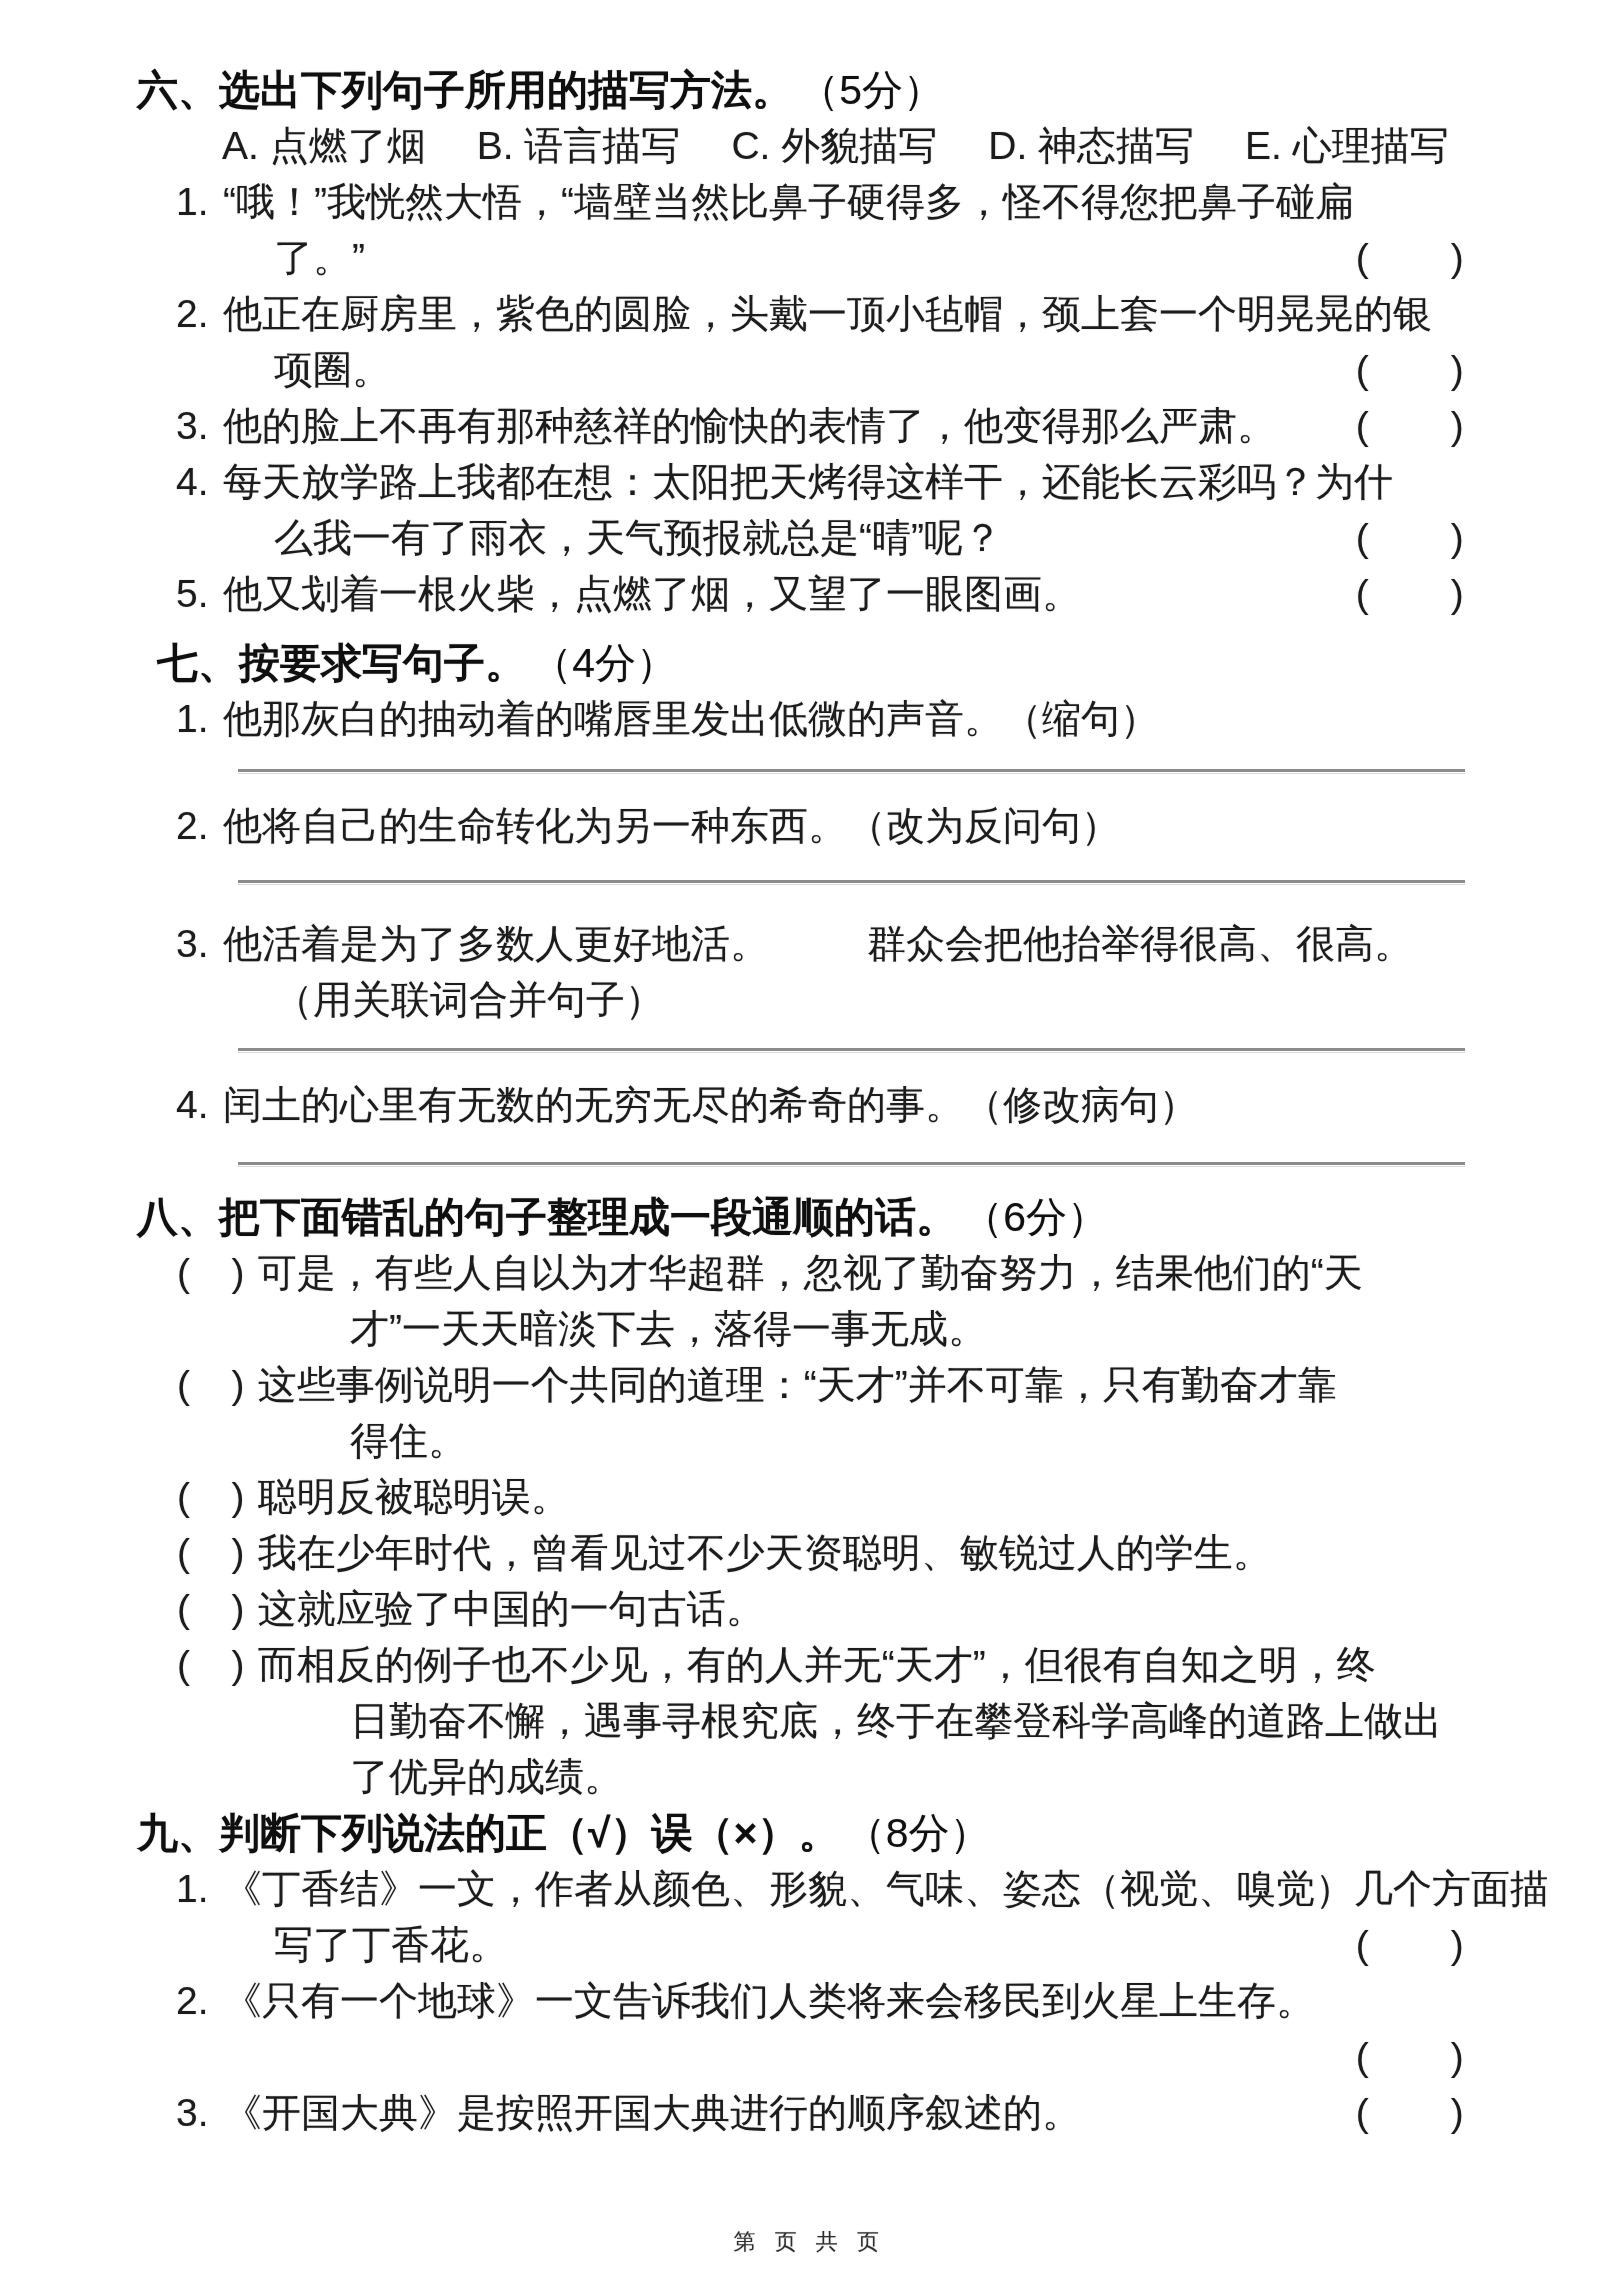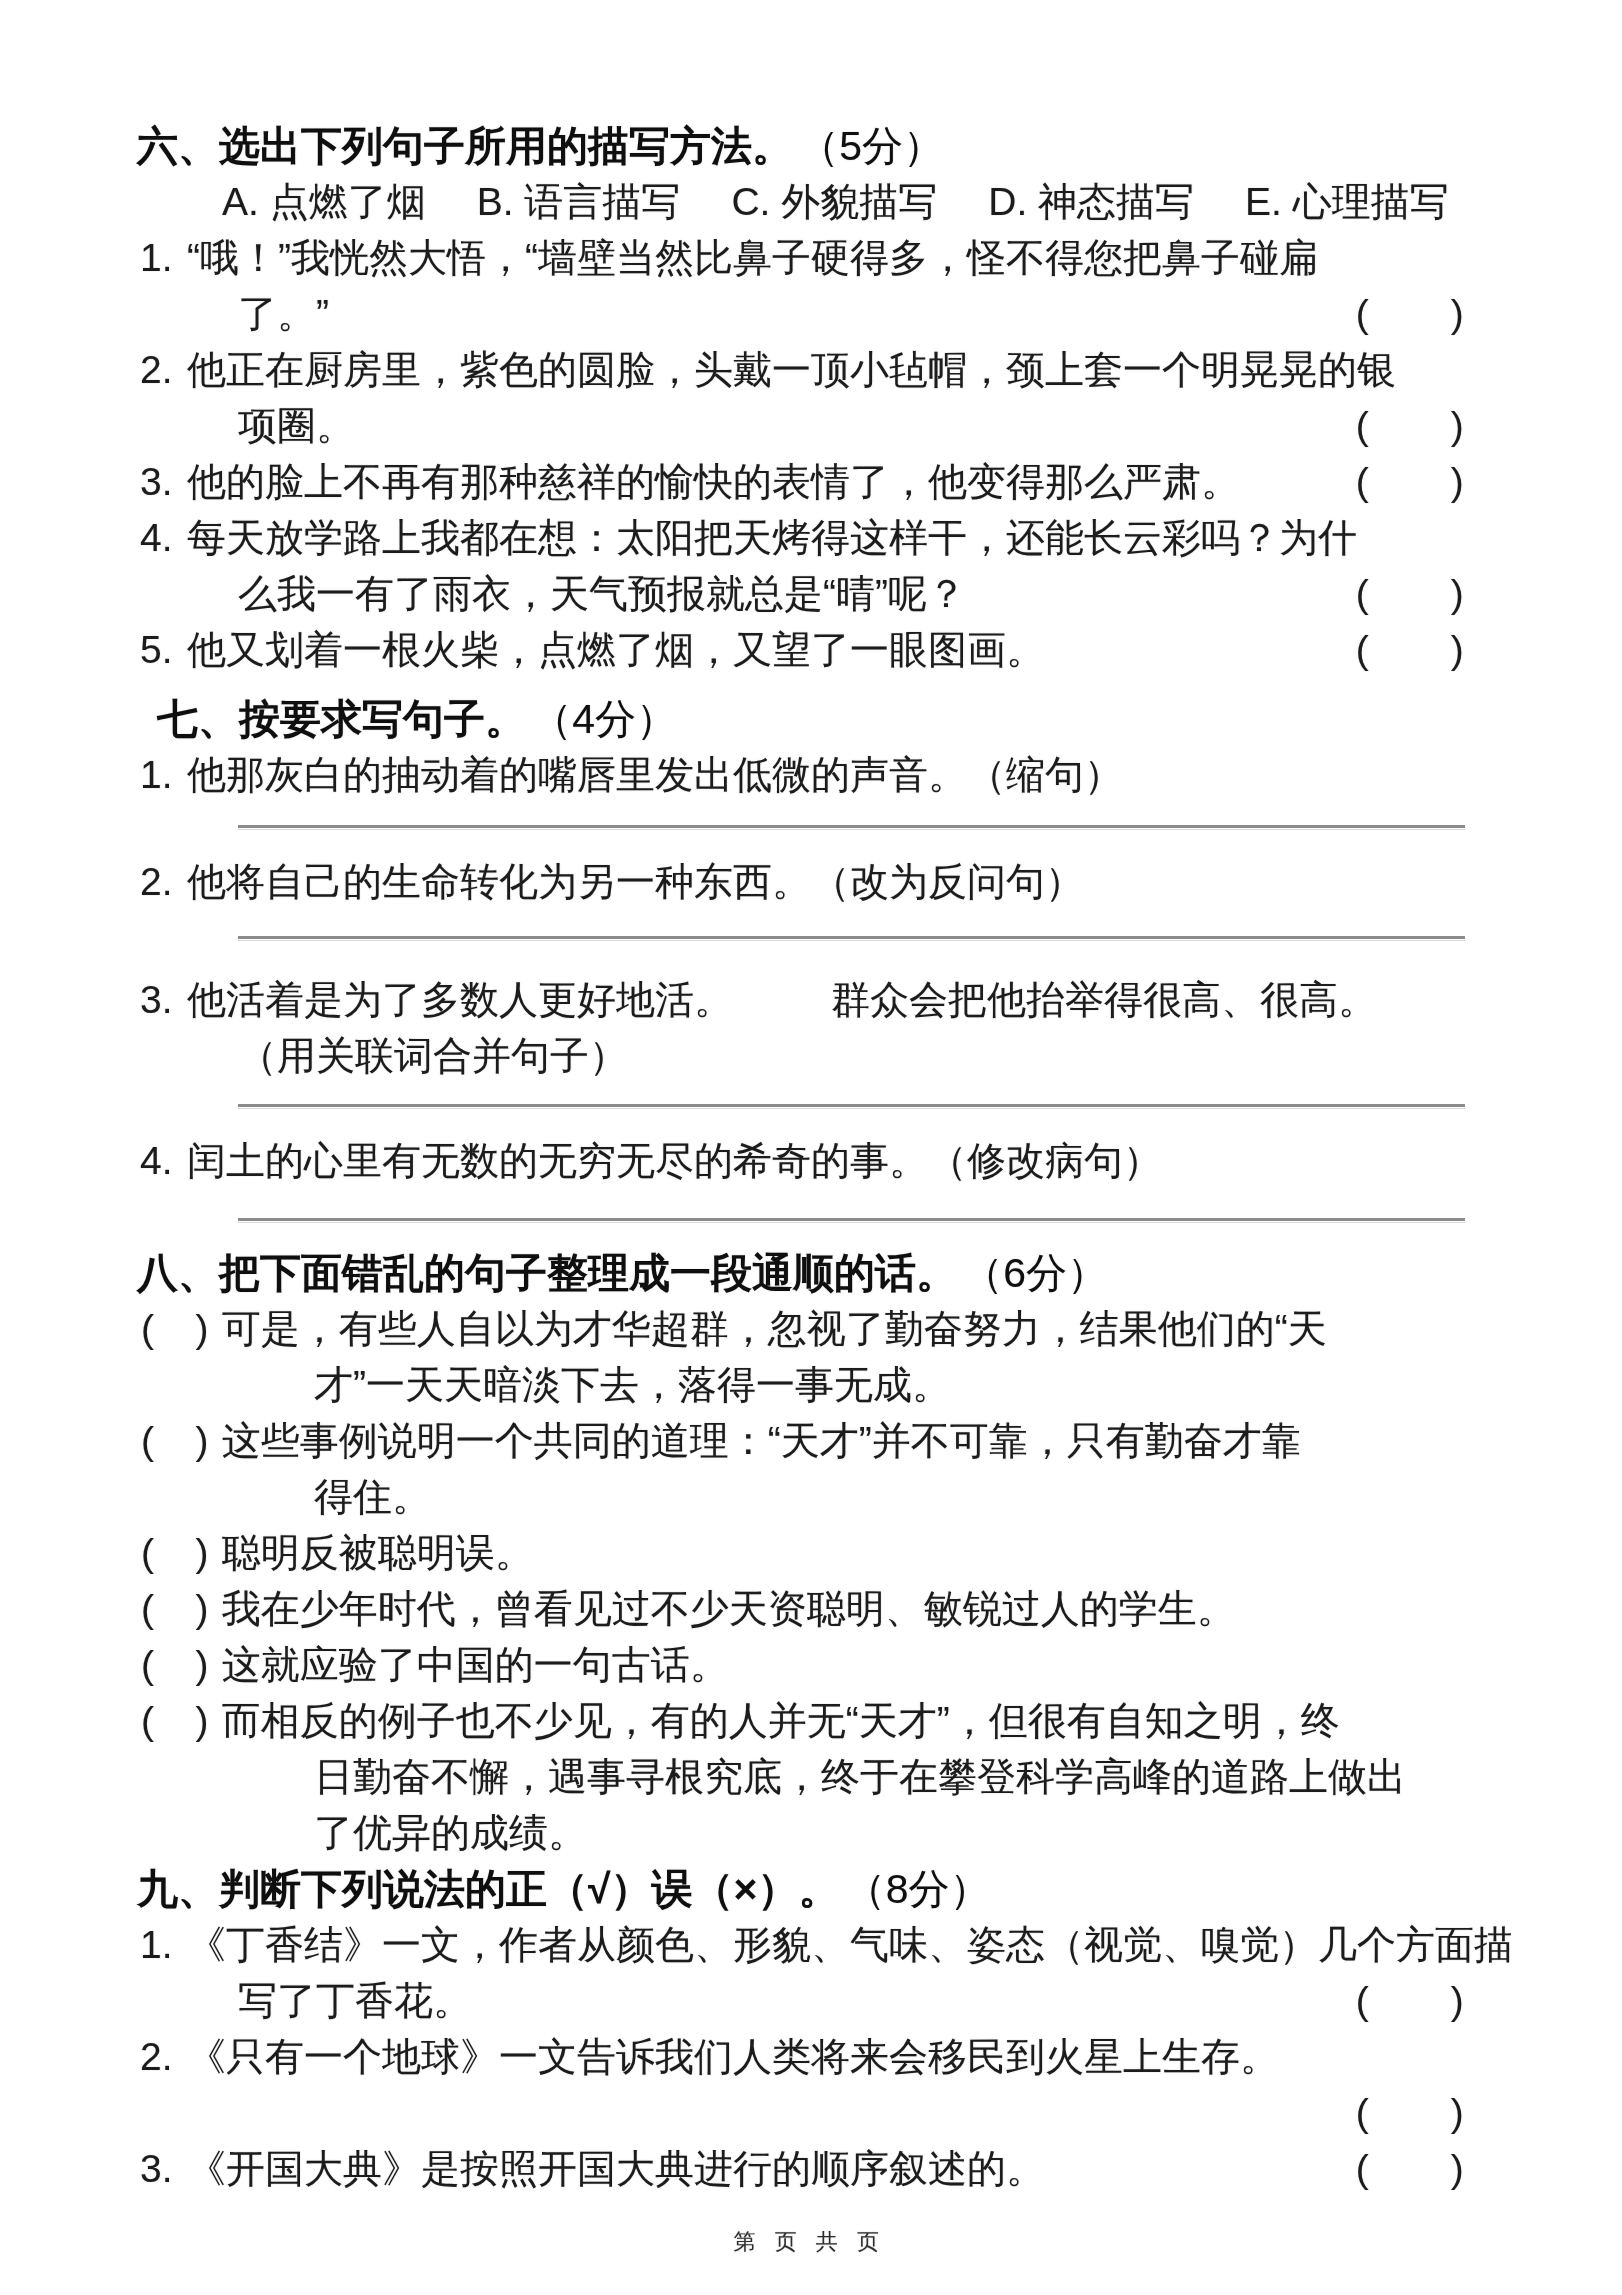--- a/index.html
+++ b/index.html
@@ -9,21 +9,21 @@
     width:1623px;height:2295px;
     background:#ffffff;
     overflow:hidden;
     font-family:"Liberation Sans","DejaVu Sans",sans-serif;
     color:#1c1c1c;
   }
   .content{
     position:absolute;
     left:137px;top:0;
     width:1328px;
-    padding-top:118px;
+    padding-top:62px;
     font-size:39px;
     line-height:56px;
     text-shadow:0 0 1.3px rgba(70,70,70,.38);
   }
   h2{
     margin:0;
     font-size:41px;
     font-weight:700;
     line-height:56px;
     color:#0f0f0f;
@@ -35,20 +35,21 @@
   .options{
     margin-left:85px;
     white-space:nowrap;
   }
   .options span{margin-right:51px;}
   .item{
     position:relative;
     padding-left:101px;
     text-indent:-98px;
     white-space:nowrap;
+    margin-left:36px;
   }
   .item.hang2{
     padding-left:177px;
     text-indent:-173px;
   }
   .num{margin-right:14.4px;}
   .sp8{display:inline-block;width:11.8px;}
   .lcont{display:block;text-indent:0;}
   .gap{display:inline-block;width:98px;}
   .noteline{

